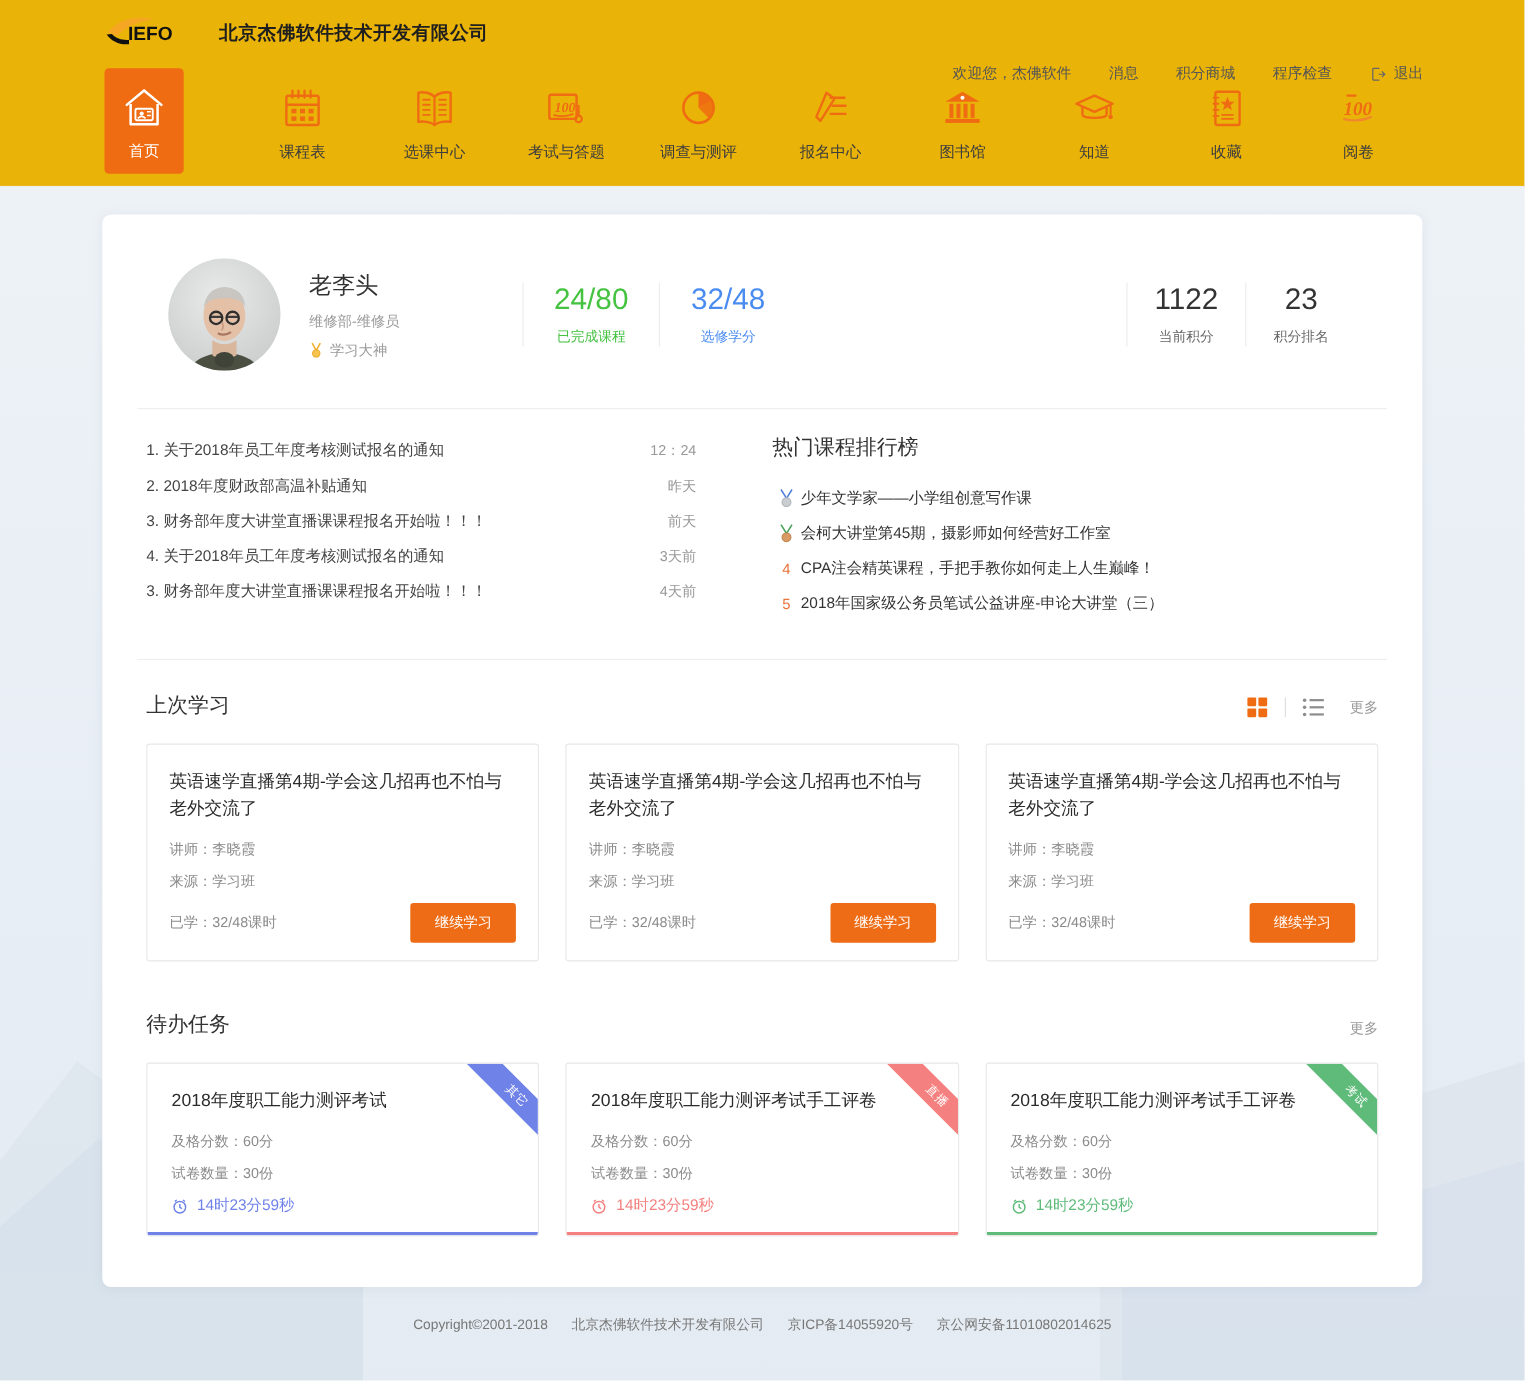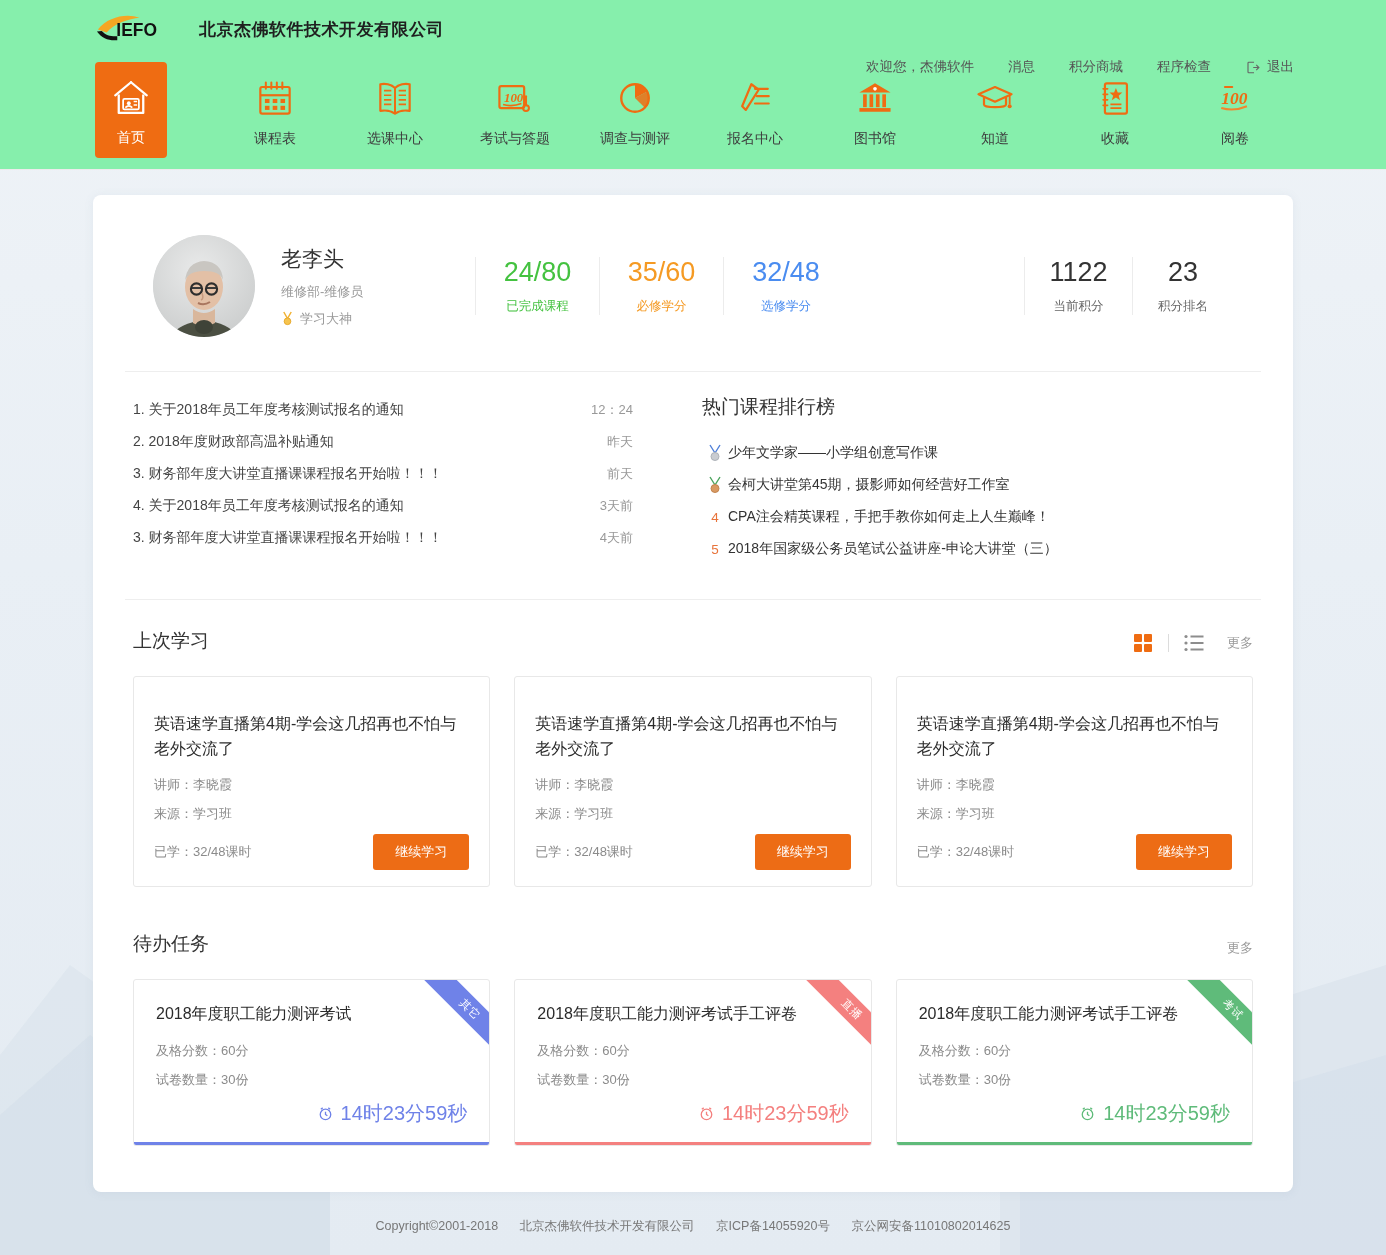--- a/index.html
+++ b/index.html
@@ -26,21 +26,21 @@
     left: 0; right: 0; bottom: 0;
     height: 760px;
     z-index: 0;
     opacity: .85;
   }
 
   .page { position: relative; z-index: 2; }
 
   
   .topbar {
-    background: #86efac;
+    background: #eab308;
     height: 170px;
     position: relative;
     border-bottom: 1px solid #ececec;
   }
   .topbar-inner { width: 1386px; margin: 0 auto; position: relative; }
 
   .brand {
     position: absolute;
     left: 95px; top: 14px;
     display: flex; align-items: center; gap: 12px;
@@ -213,21 +213,21 @@
   .vt-icon { cursor: pointer; display: block; }
   .vt-sep { width: 1px; height: 18px; background: #dcdcdc; }
   .vt-more { font-size: 13px; color: #999; cursor: pointer; margin-left: 8px; }
 
   .card-grid { display: flex; gap: 24px; }
 
   .course-card {
     flex: 1;
     border: 1px solid #e8e8e8;
     border-radius: 3px;
-    padding: 35px 20px 16px;
+    padding: 22px 20px 16px;
     background: #fff;
     cursor: pointer;
     position: relative;
   }
   .course-title {
     font-size: 16px; color: #2b2b2b; line-height: 1.55;
     margin-bottom: 14px;
   }
   .course-meta { font-size: 13px; color: #8b8b8b; margin-bottom: 11px; }
   .course-bottom {
@@ -264,24 +264,23 @@
     background: var(--accent);
   }
   .task-title {
     font-size: 16px; color: #2b2b2b; line-height: 1.55;
     margin-bottom: 16px;
     padding-right: 40px;
   }
   .task-meta { font-size: 13px; color: #8b8b8b; margin-bottom: 11px; }
   .task-timer {
     display: flex; align-items: center; gap: 8px;
-    font-size: 20px;
+    font-size: 14px;
     color: var(--accent);
     margin-top: 0;
-    justify-content: flex-end;
   }
   .clock-icon { width: 15px; height: 15px; display: block; }
 
   .ribbon {
     position: absolute;
     top: 0; right: 0;
     width: 78px; height: 78px;
     overflow: hidden;
   }
   .ribbon-band {
@@ -495,24 +494,20 @@
           <span>学习大神</span>
         </div>
       </div>
 
       <div class="stats-left">
         <div class="stat">
           <div class="val" style="color:#44c240">24/80</div>
           <div class="lbl" style="color:#44c240">已完成课程</div>
         </div>
         <div class="stat">
-          <div class="val" style="color:#f59a23">35/60</div>
-          <div class="lbl" style="color:#f59a23">必修学分</div>
-        </div>
-        <div class="stat">
           <div class="val" style="color:#4a8cf0">32/48</div>
           <div class="lbl" style="color:#4a8cf0">选修学分</div>
         </div>
       </div>
 
       <div class="stats-right">
         <div class="stat2">
           <div class="val">1122</div>
           <div class="lbl">当前积分</div>
         </div>

